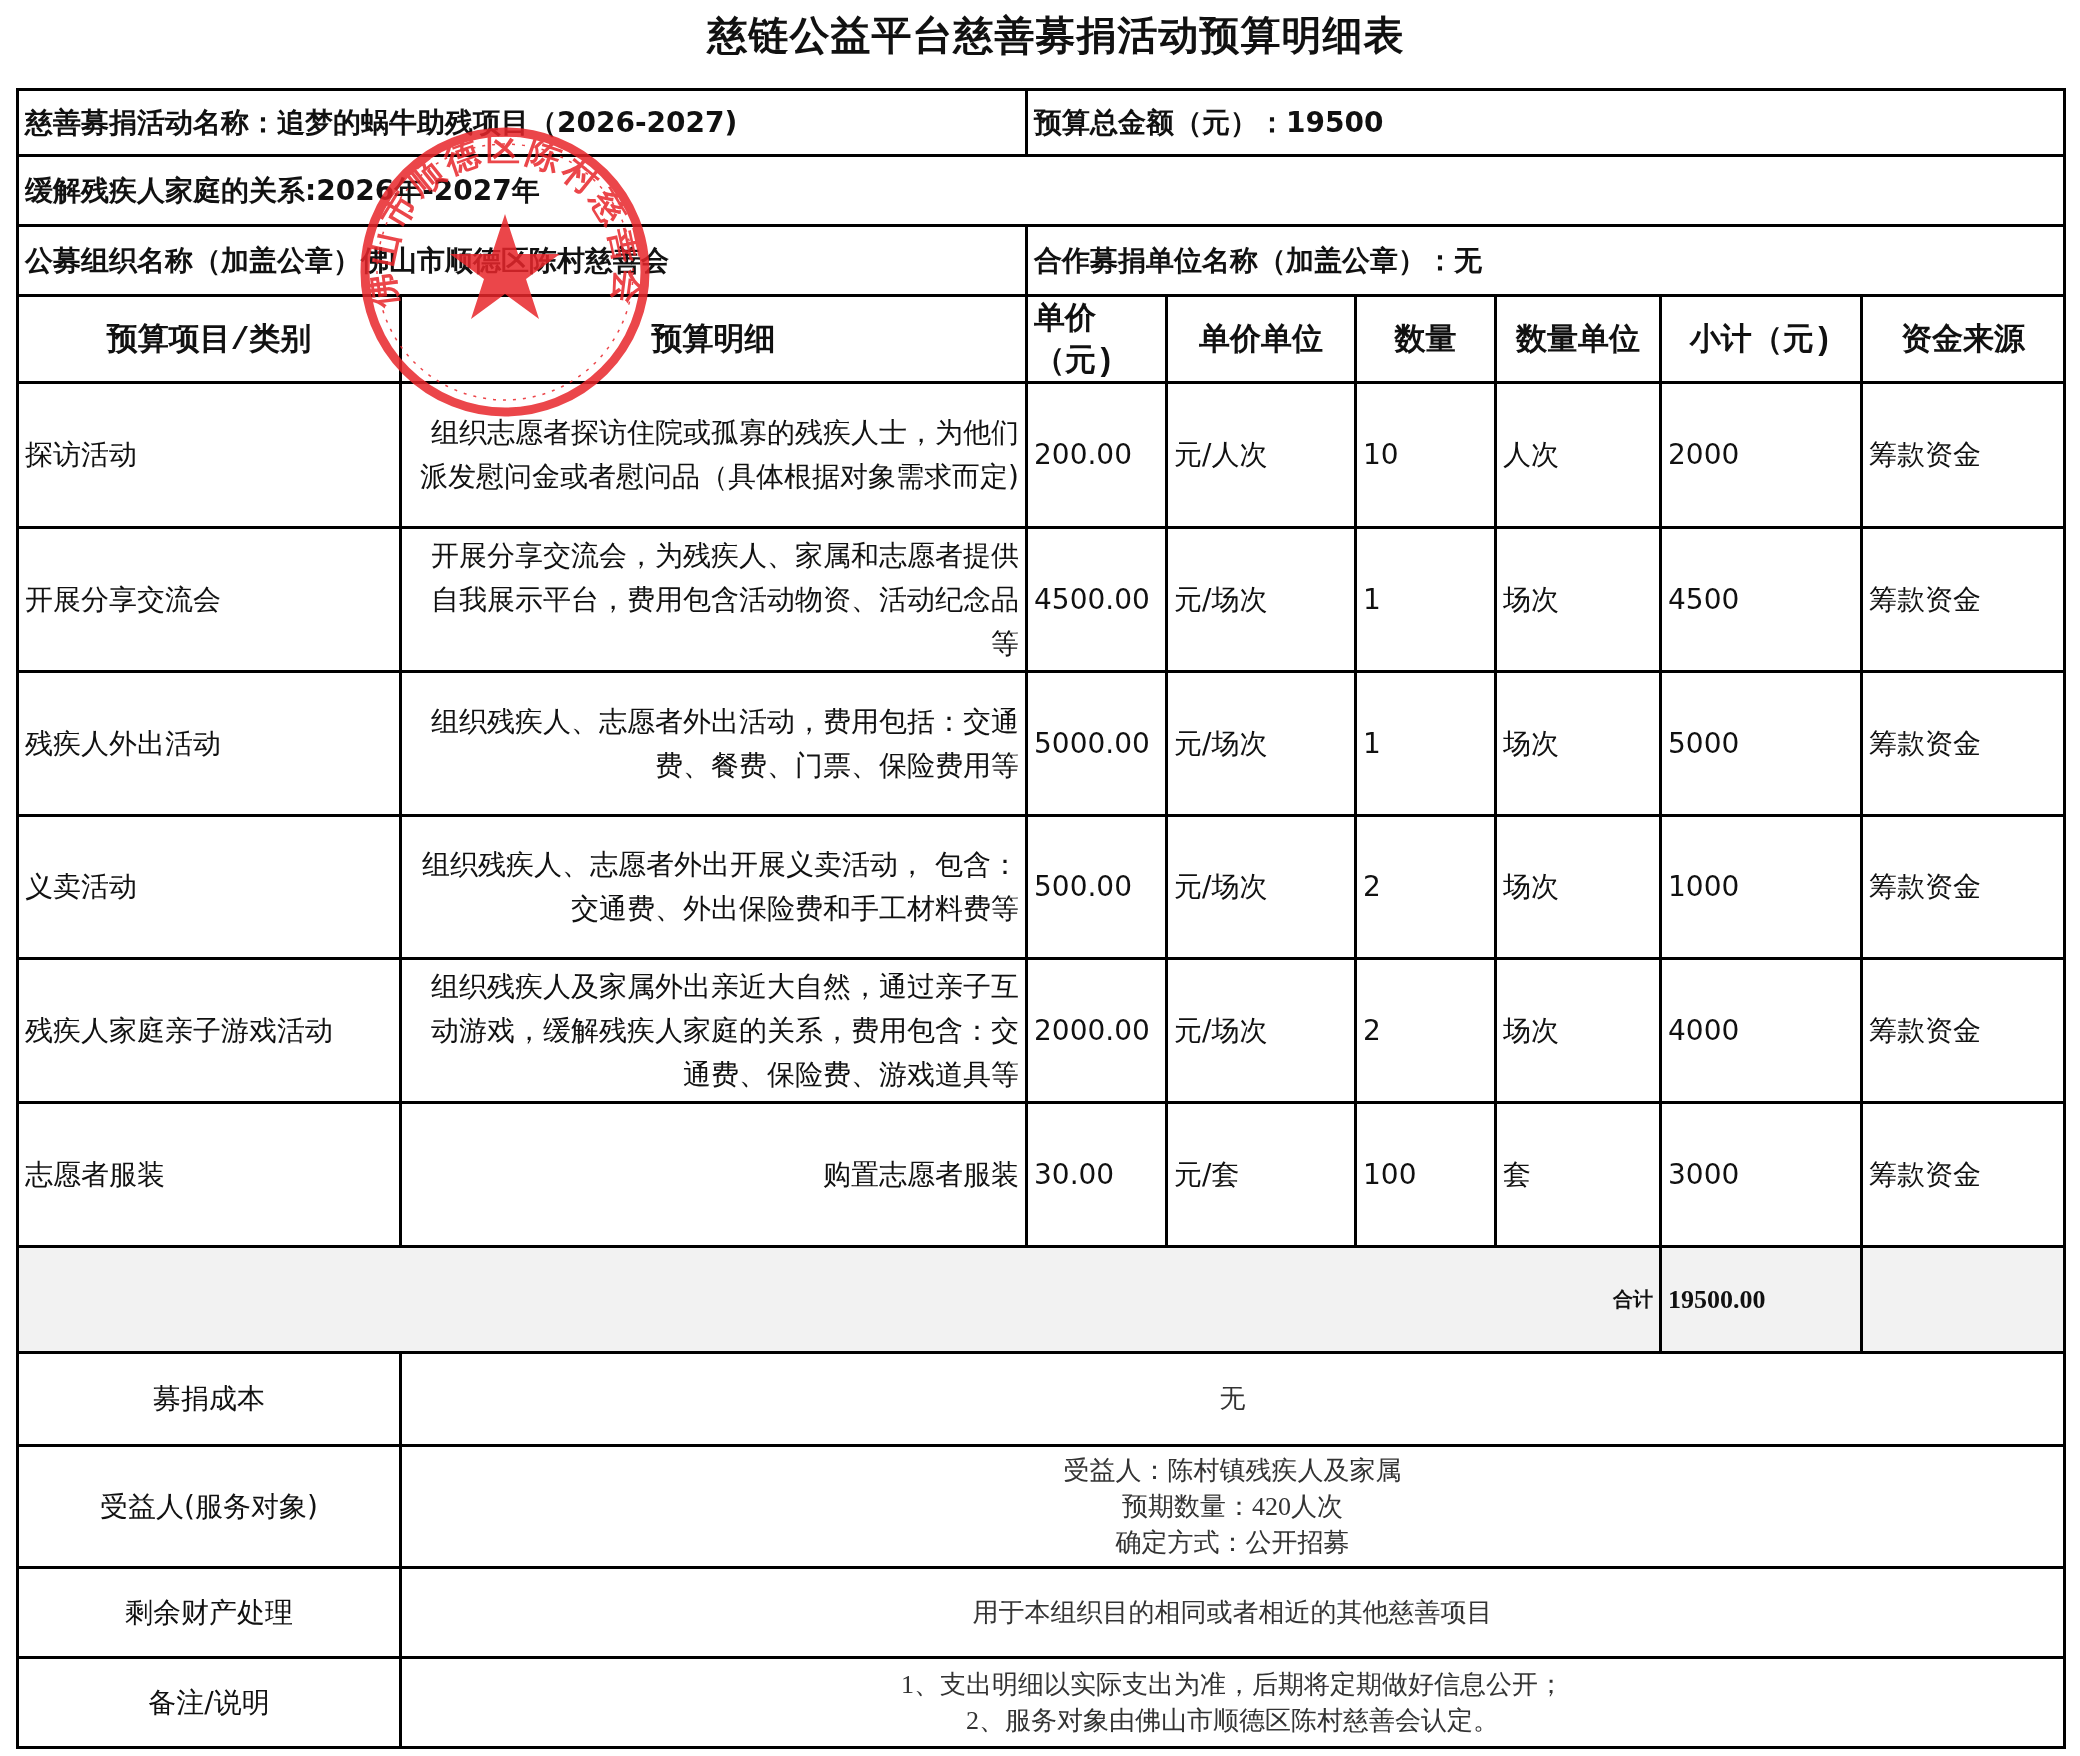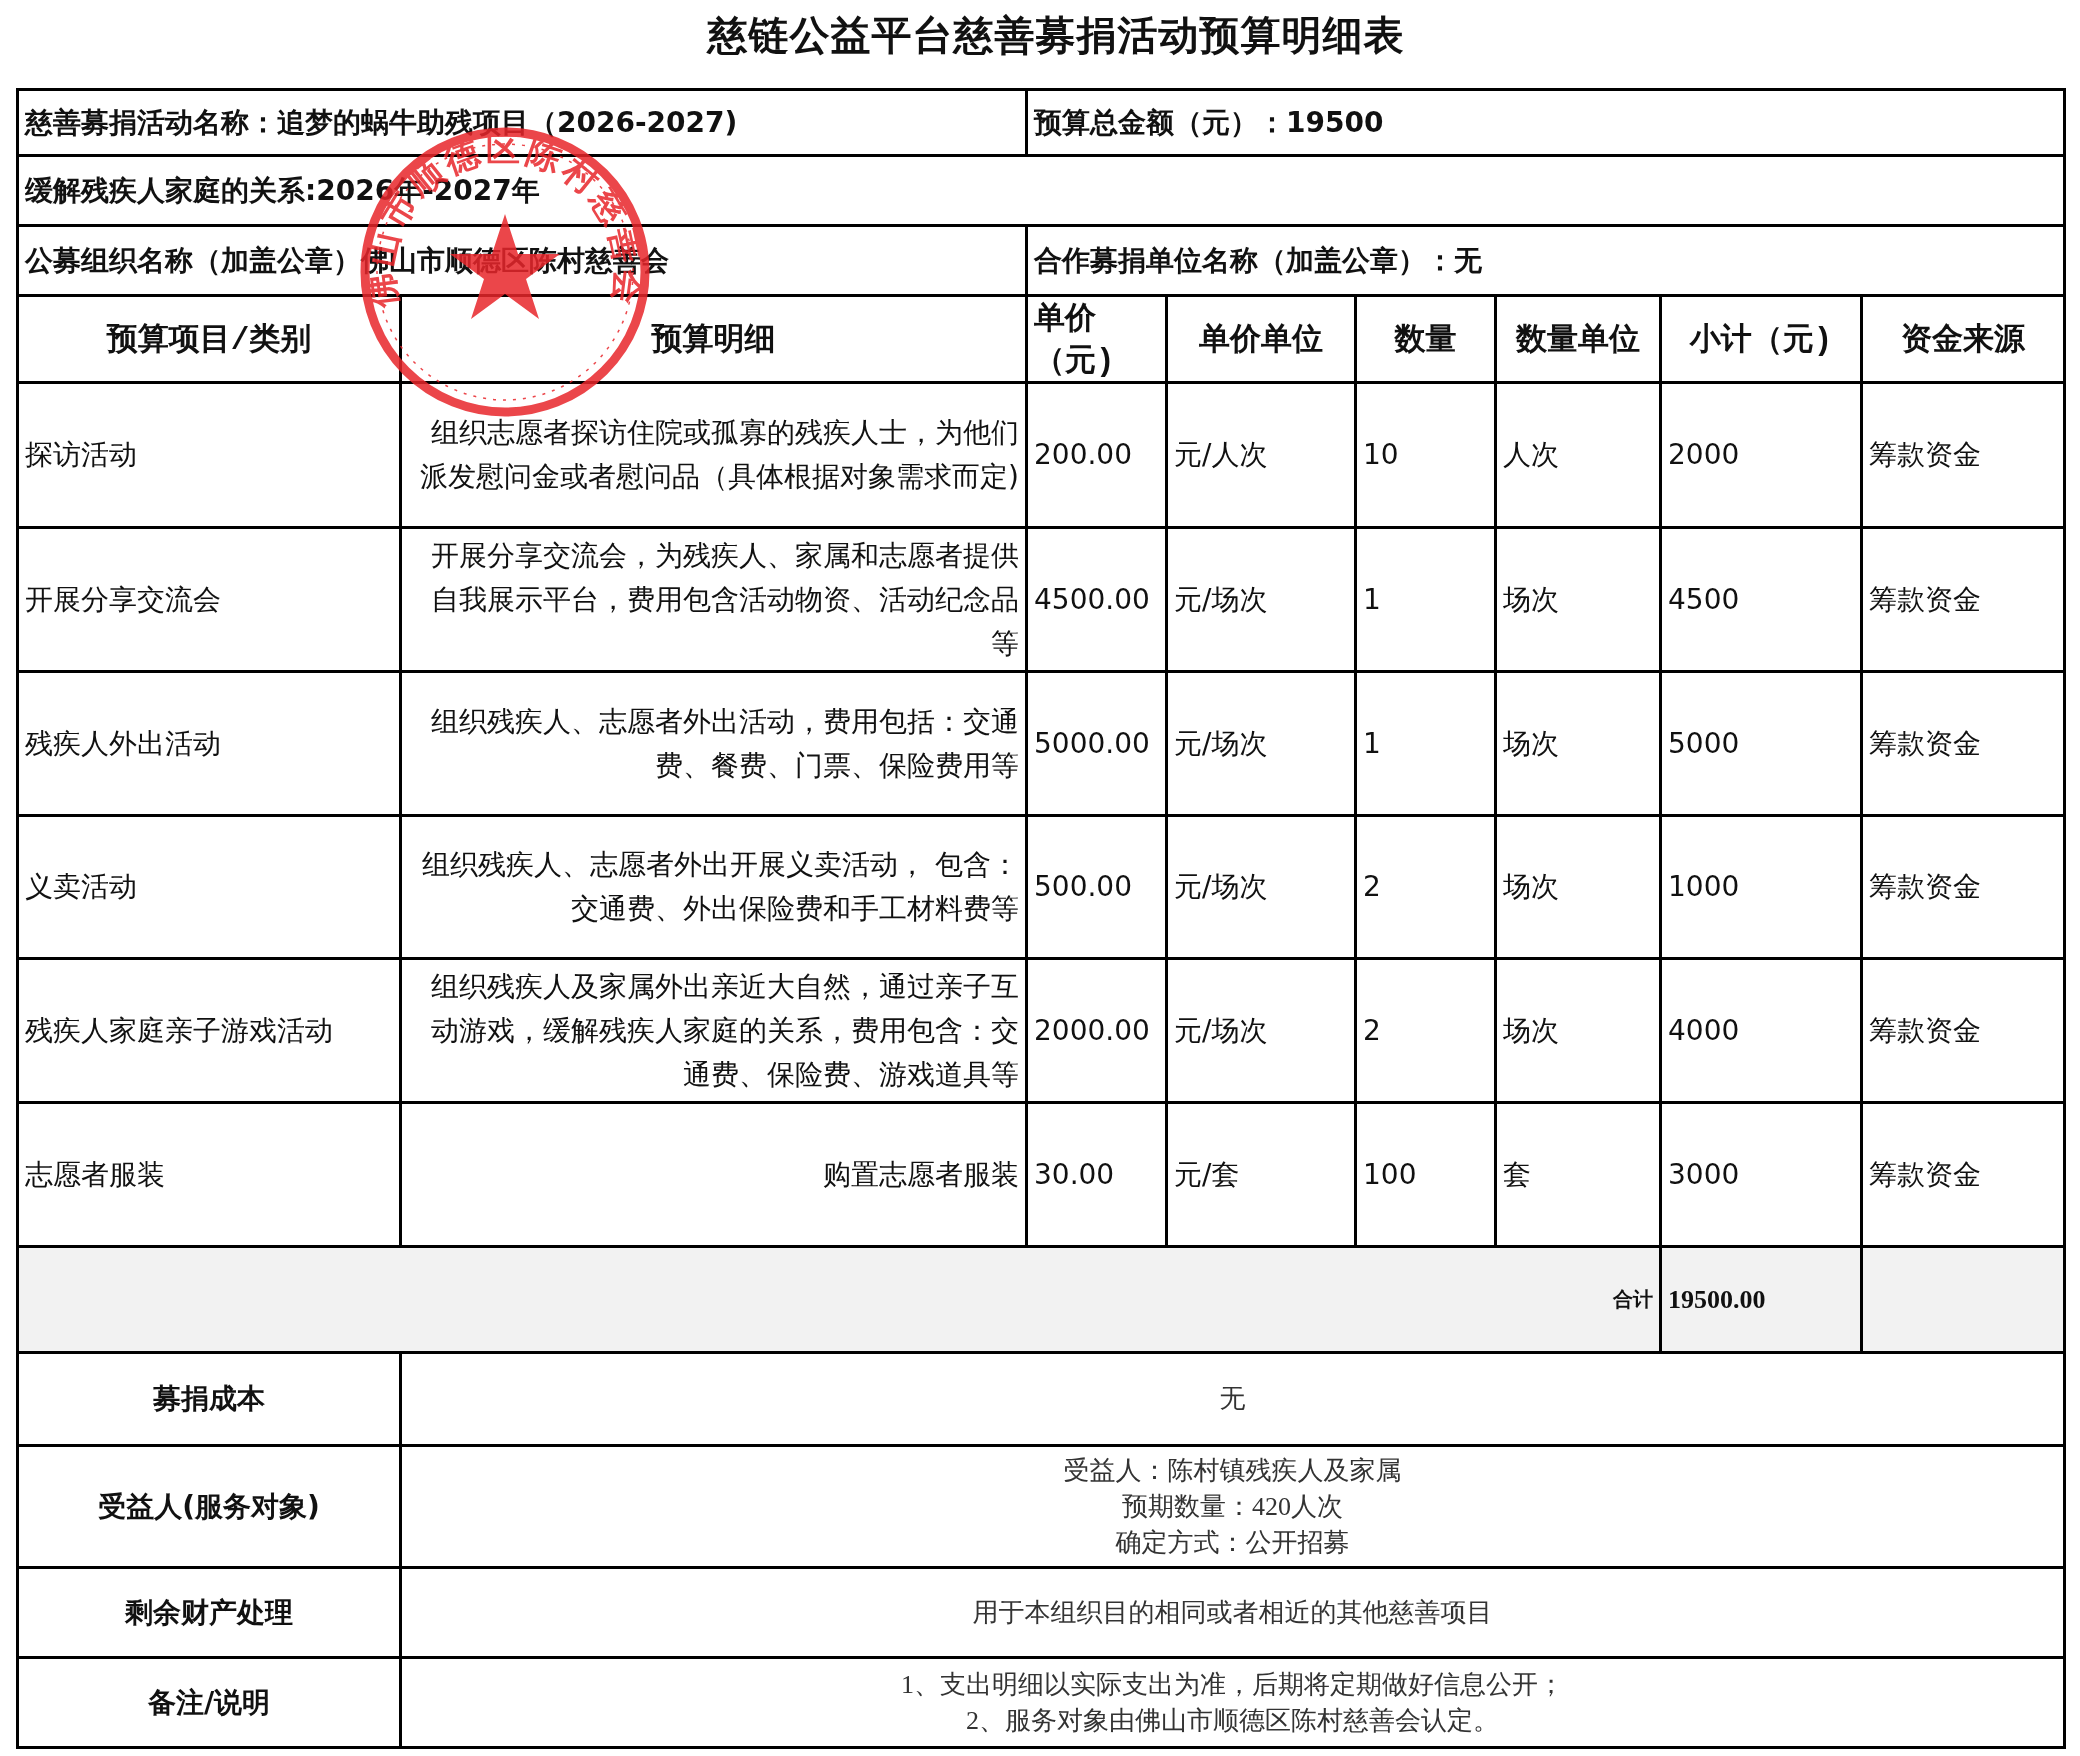--- a/index.html
+++ b/index.html
@@ -11,21 +11,21 @@
                 border-collapse:collapse; table-layout:fixed;padding-left:23px; }
   table.sheet td { border:3px solid #000; padding:0 6px; vertical-align:middle; box-sizing:border-box; }
   .info td { font-size:28px; font-weight:bold; text-align:left; }
   .hdr td { font-size:31px; font-weight:bold; text-align:center;font-family:Liberation Mono, monospace; }
   .hdr td.left { text-align:left; }
   .data td { font-size:28px; text-align:left; line-height:44px; }
   .data td.desc { text-align:right; padding-left:4px; }
   .total td { background:#f2f2f2; }
   .total .lbl { font-size:20px; font-weight:bold; text-align:right; }
   .total .amt { font-family:"Liberation Serif","DejaVu Serif",serif; font-weight:bold; font-size:26px; }
-  .foot td.k { font-size:28px; font-weight:bold; text-align:center; }
+  .foot td.k { font-size:28px; font-weight:normal; text-align:center; }
   .foot td.v { font-family:"Liberation Serif","DejaVu Serif",serif; font-size:26px; color:#333; text-align:center; line-height:36px; }
   .foot td.v div { white-space:nowrap; }
   .stamp { position:absolute; left:355px; top:122px; width:300px; height:300px; pointer-events:none; opacity:0.85; }
 </style>
 </head>
 <body>
 
 <div class="title">慈链公益平台慈善募捐活动预算明细表</div>
 
 <table class="sheet">

